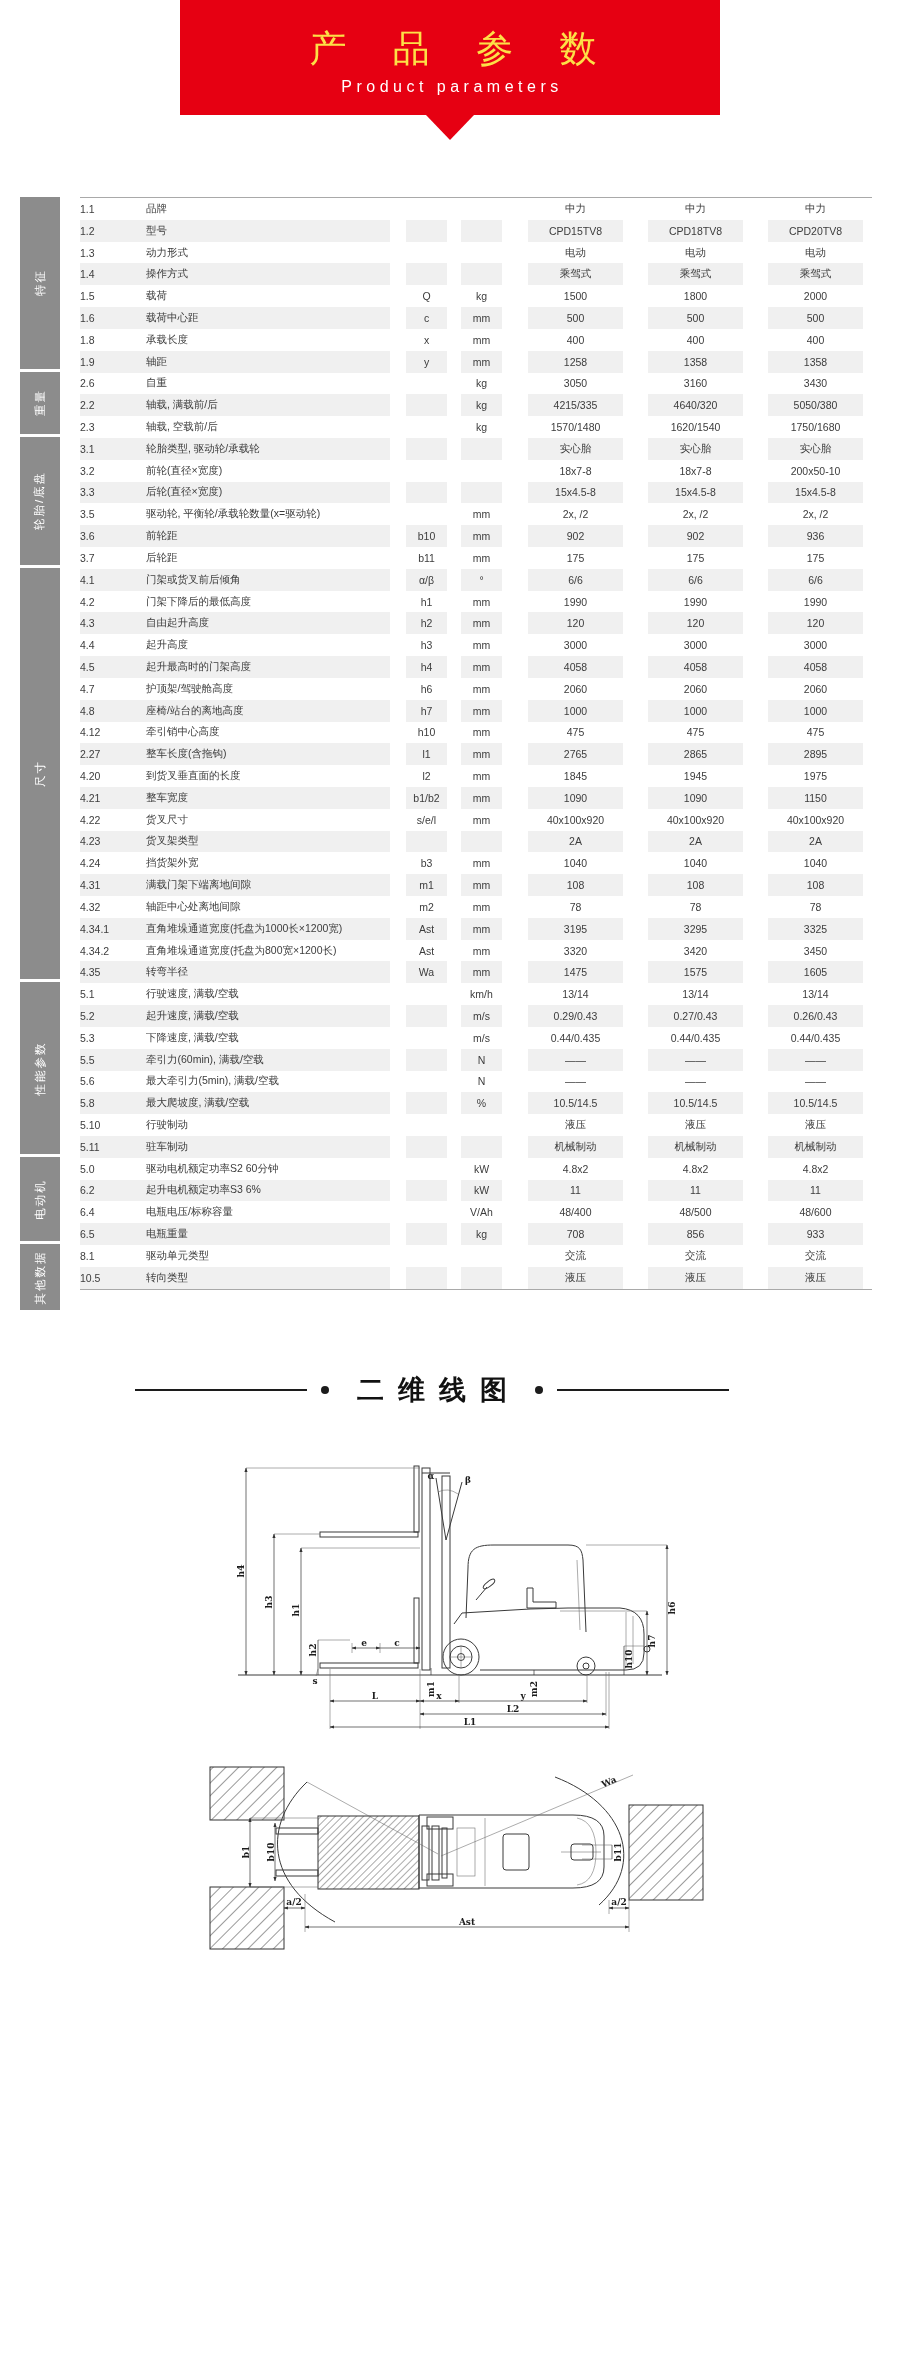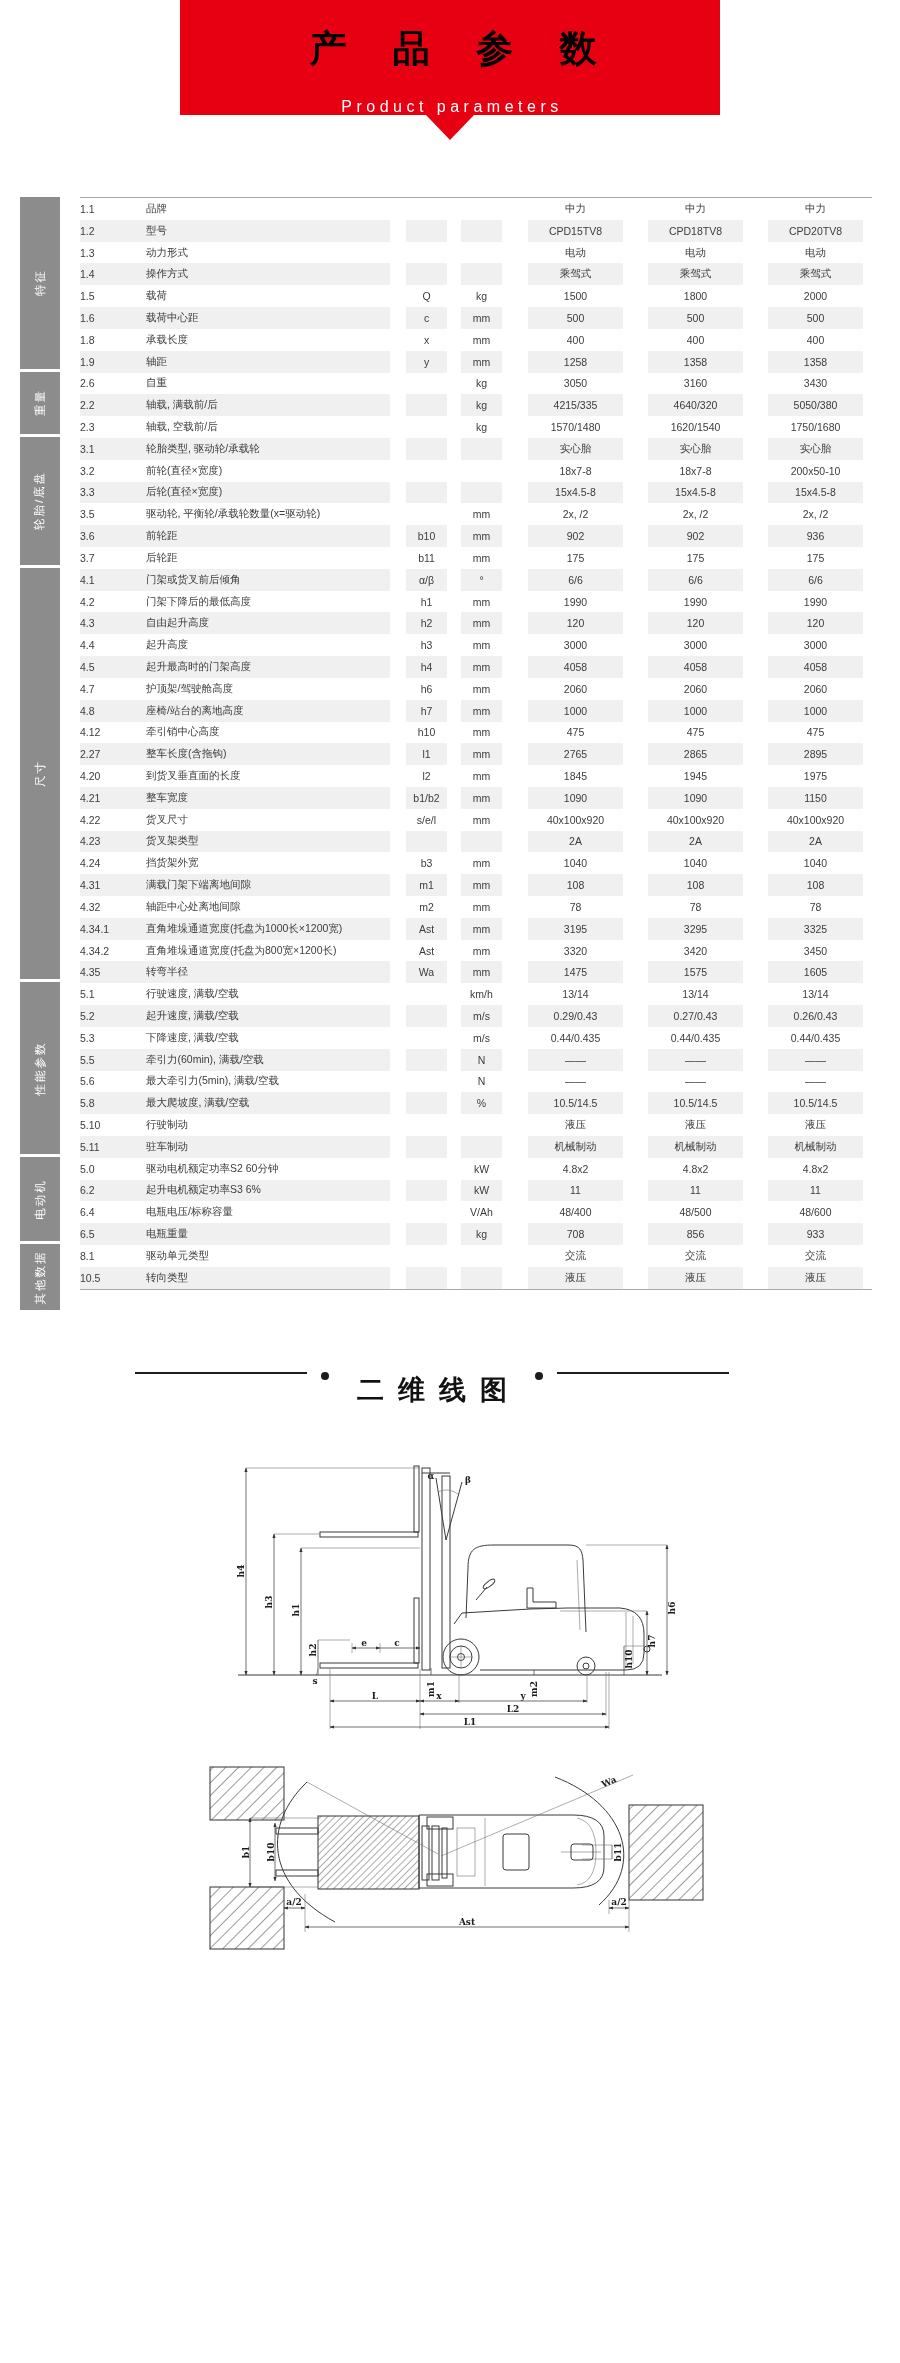--- a/index.html
+++ b/index.html
@@ -1,22 +1,22 @@
 <!DOCTYPE html>
 <html><head>
 <meta charset="utf-8">
 <style>
   html,body{margin:0;padding:0;background:#fff;}
   body{font-family:"Liberation Sans", sans-serif; color:#3c3c3c;}
   #page{position:relative;width:900px;height:2363px;background:#fff;overflow:hidden;}
 
   
   .banner{position:absolute;left:180px;top:0;width:540px;height:115px;background:#e60012;text-align:center;}
-  .banner-title{padding-top:24px;font-size:37px;font-weight:bold;color:#000000;letter-spacing:18px;padding-left:24px;}
-  .banner-sub{margin-top:24px;font-size:16px;color:#fff;letter-spacing:4.5px;padding-left:4px;}
+  .banner-title{padding-top:24px;font-size:37px;font-weight:normal;color:#fde047;letter-spacing:18px;padding-left:24px;}
+  .banner-sub{margin-top:4px;font-size:16px;color:#fff;letter-spacing:4.5px;padding-left:4px;}
   .banner-tri{position:absolute;left:50%;top:115px;transform:translateX(-50%);width:0;height:0;
     border-left:24px solid transparent;border-right:24px solid transparent;border-top:25px solid #e60012;}
 
   
   .spec{position:absolute;left:20px;top:197px;width:852px;}
   .side-col{position:absolute;left:0;top:0;width:40px;}
   .side-block{width:40px;background:#8c8c8c;box-sizing:border-box;border-bottom:3px solid #fff;
     display:flex;align-items:center;justify-content:center;}
   .side-block:last-child{border-bottom:none;}
   .side-block span{display:block;transform:rotate(-90deg);white-space:nowrap;color:#fff;
@@ -26,21 +26,21 @@
   .c-numname{width:310px;display:flex;align-items:center;}
   .c-num{width:48px;text-align:left;}
   .c-name{flex:1;padding-left:18px;white-space:nowrap;overflow:hidden;}
   .c-sym{width:41px;display:flex;align-items:center;justify-content:center;}
   .c-unit{width:41px;display:flex;align-items:center;justify-content:center;}
   .c-val{width:95px;display:flex;align-items:center;justify-content:center;}
   .g-a{width:16px;} .g-b{width:14px;} .g-c{width:26px;} .g-d{width:25px;}
   .trow.striped .c-numname,.trow.striped .c-sym,.trow.striped .c-unit,.trow.striped .c-val{background:#f0f0f0;}
 
   
-  .dw-head{position:absolute;left:0;top:1372px;width:864px;display:flex;align-items:flex-start;justify-content:center;}
+  .dw-head{position:absolute;left:0;top:1372px;width:864px;display:flex;align-items:center;justify-content:center;}
   .hline{width:172px;height:2px;background:#1c1c1c;}
   .hdot{width:8px;height:8px;border-radius:50%;background:#1c1c1c;margin:0 14px;}
   .htitle{font-size:27px;font-weight:bold;color:#111;letter-spacing:14px;padding-left:14px;}
 
   
   .svg-side{position:absolute;left:230px;top:1450px;}
   .svg-top{position:absolute;left:205px;top:1762px;}
   .fl{stroke:#3a3a3a;stroke-width:1;fill:none;}
   .ext{stroke:#666;stroke-width:0.55;fill:none;}
   .dim{stroke:#333;stroke-width:0.7;fill:none;}

